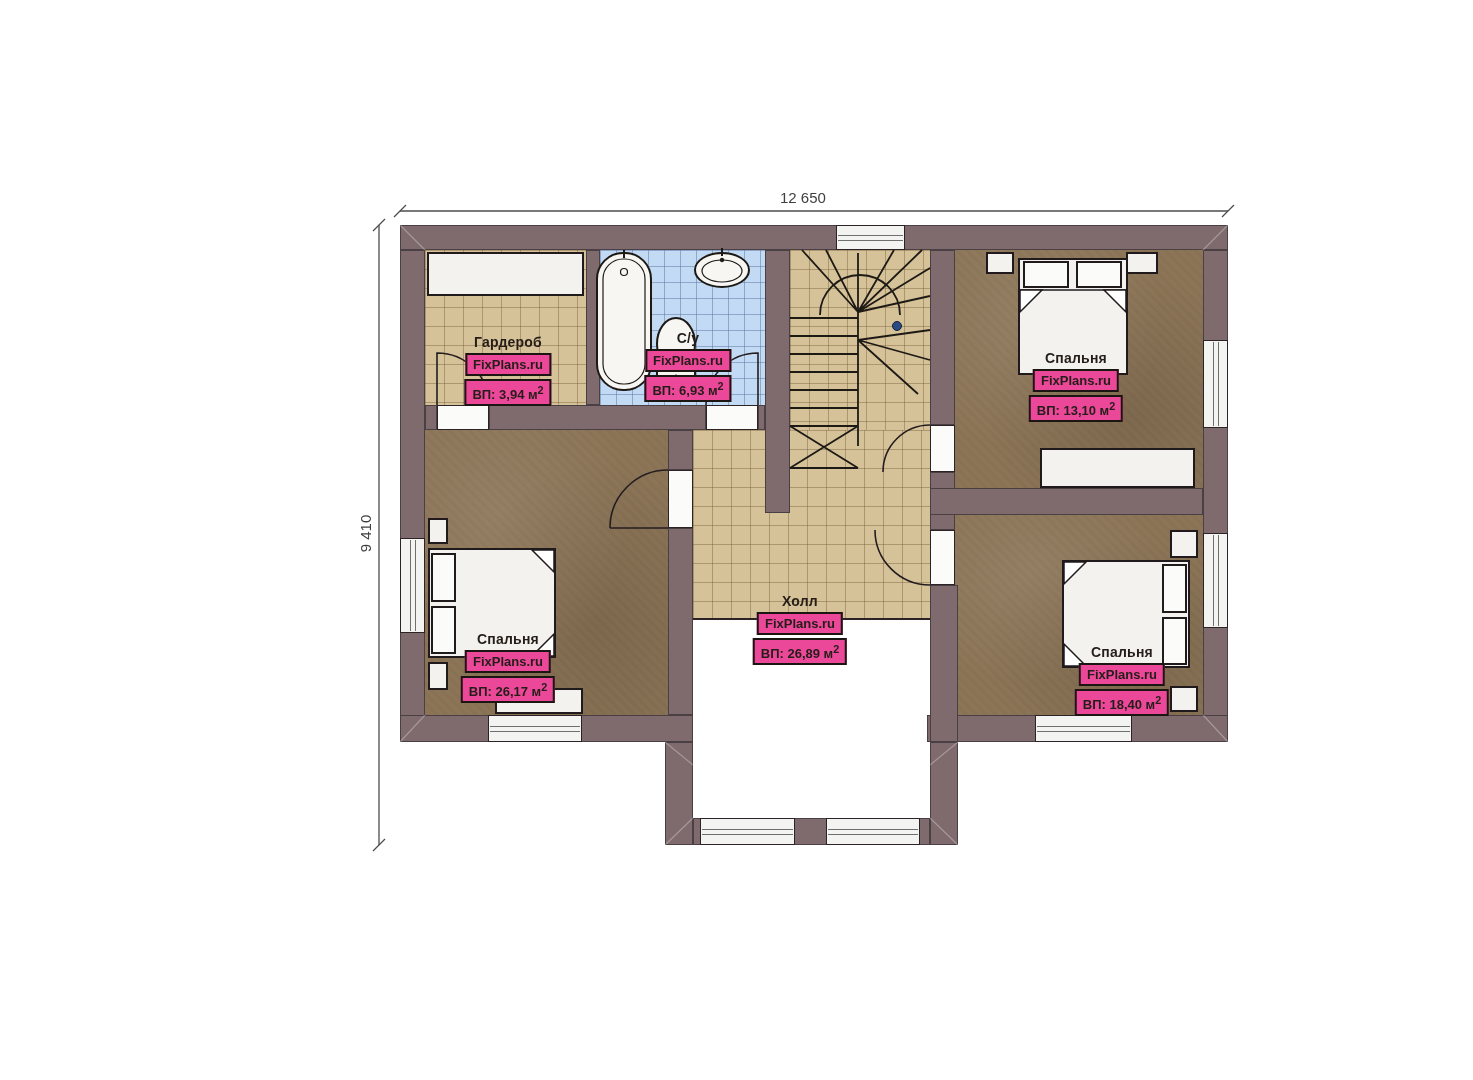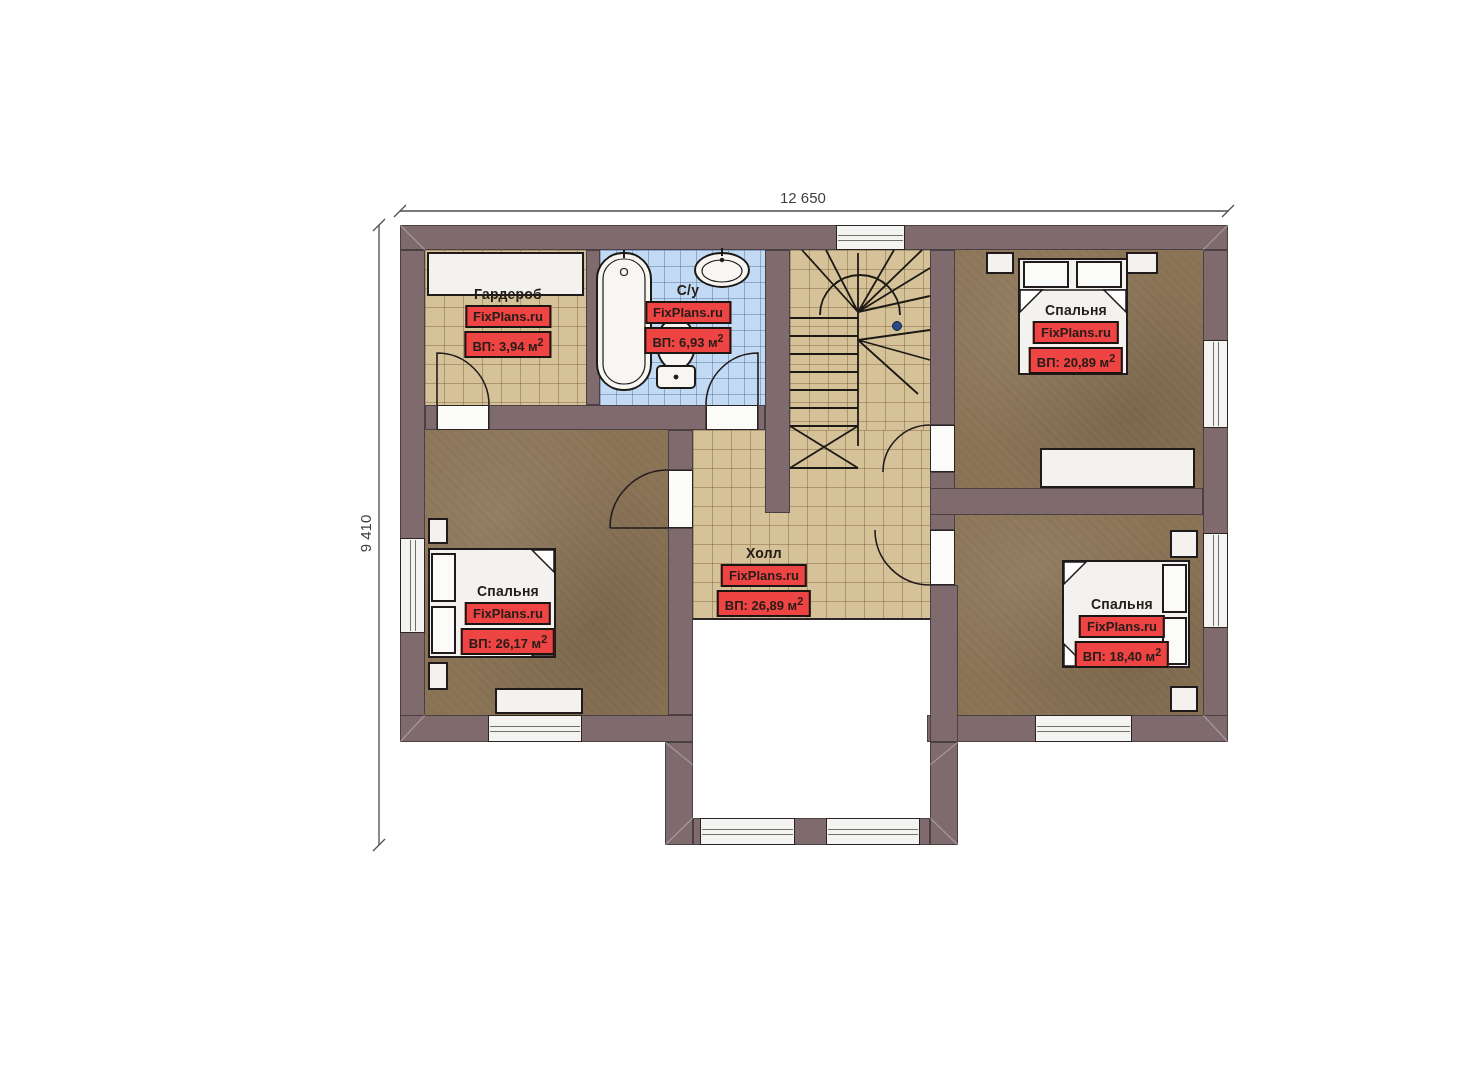--- a/index.html
+++ b/index.html
@@ -25,23 +25,23 @@
   .win-h::before{top:38%;} .win-h::after{top:60%;}
   .win-v::before,.win-v::after{content:"";position:absolute;top:1px;bottom:1px;border-left:1px solid #6f6f6d;}
   .win-v::before{left:38%;} .win-v::after{left:60%;}
   .door-gap{position:absolute;box-sizing:border-box;background:#fbfbfa;border:1px solid #2b2326;}
   .furn{position:absolute;box-sizing:border-box;background:#f3f2ef;border:2px solid #211a1d;}
   .bed{border-width:2px;}
   .pillow{position:absolute;box-sizing:border-box;background:#fbfbfa;border:2px solid #211a1d;}
   .edge-line{position:absolute;background:#2b2326;}
   svg.overlay{position:absolute;left:0;top:0;pointer-events:none;}
   .room-label{position:absolute;display:flex;flex-direction:column;align-items:center;gap:3px;z-index:40;
-              color:#241d18;transform:translateX(-50%);}
+              color:#241d18;transform:translateX(-50%);margin-top:48px;}
   .room-name{font-size:14px;font-weight:bold;letter-spacing:.2px;white-space:nowrap;}
-  .wm-box,.area-box{border:2px solid #1b1612;background:#ef4444;padding:0 6px;font-size:13px;
+  .wm-box,.area-box{border:2px solid #1b1612;background:#ec4899;padding:0 6px;font-size:13px;
                     font-weight:600;line-height:19px;white-space:nowrap;}
   .dim-label{position:absolute;font-size:15px;color:#3f3f3f;z-index:30;white-space:nowrap;}
   .dim-vert{transform:rotate(-90deg);transform-origin:center;}
 </style>
 </head>
 <body>
 
 <div id="canvas">
 
   <div class="floor-tan" style="left:425px;top:250px;width:161px;height:155px;"></div>
@@ -180,24 +180,24 @@
 
   <div class="room-label" style="left:688px;top:282px;">
     <div class="room-name">С/у</div>
     <div class="wm-box">FixPlans.ru</div>
     <div class="area-box"><span>ВП: 6,93 м</span><sup>2</sup></div>
   </div>
 
   <div class="room-label" style="left:1076px;top:302px;">
     <div class="room-name">Спальня</div>
     <div class="wm-box">FixPlans.ru</div>
-    <div class="area-box"><span>ВП: 20,89 м</span><sup>2</sup></div>
-  </div>
-
-  <div class="room-label" style="left:764px;top:545px;">
+    <div class="area-box"><span>ВП: 13,10 м</span><sup>2</sup></div>
+  </div>
+
+  <div class="room-label" style="left:800px;top:545px;">
     <div class="room-name">Холл</div>
     <div class="wm-box">FixPlans.ru</div>
     <div class="area-box"><span>ВП: 26,89 м</span><sup>2</sup></div>
   </div>
 
   <div class="room-label" style="left:508px;top:583px;">
     <div class="room-name">Спальня</div>
     <div class="wm-box">FixPlans.ru</div>
     <div class="area-box"><span>ВП: 26,17 м</span><sup>2</sup></div>
   </div>

